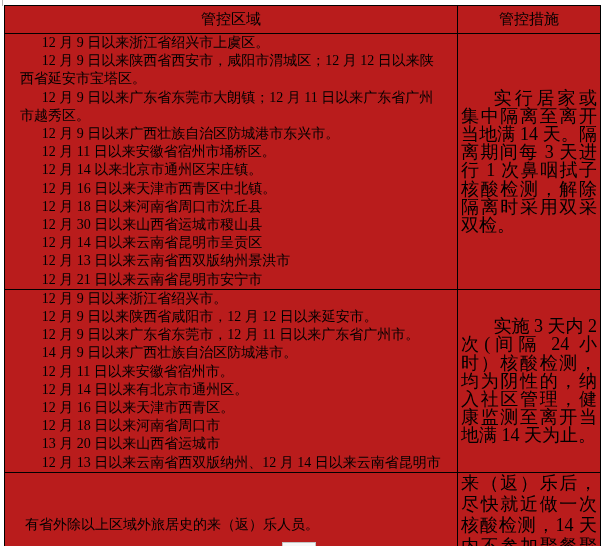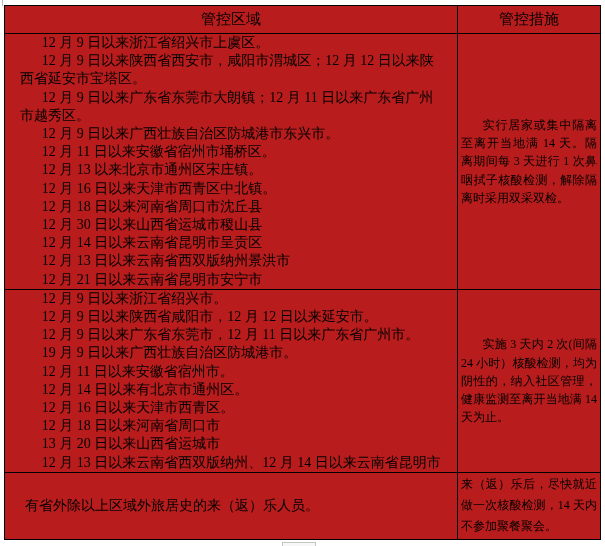--- a/index.html
+++ b/index.html
@@ -27,21 +27,21 @@
   td.r1{height:254px;}
   td.r2{height:181px;}
   td.r3{height:66px;}
   p.area-entry{
     margin:0;font-size:14px;line-height:18.2px;
     text-indent:1.55em;text-align:left;
   }
   p.area-entry.no-indent{text-indent:0;padding-left:5px;}
   td.measure-cell{vertical-align:middle;padding:0 3px;}
   p.measure-text{
-    margin:0;font-size:12px;line-height:18.2px;
+    margin:0;font-size:18px;line-height:18.2px;
     text-indent:1.8em;text-align:justify;text-justify:inter-ideograph;
   }
   p.measure-text.centered{
     text-indent:0;line-height:21px;
   }
   .corner-artifact{
     position:absolute;left:2px;top:0;width:1px;height:6px;
     background:#b8b8b8;
   }
   .bottom-artifact{
@@ -66,38 +66,38 @@
     </tr>
   </thead>
   <tbody>
     <tr>
       <td class="area-cell r1">
         <p class="area-entry">12 月 9 日以来浙江省绍兴市上虞区。</p>
         <p class="area-entry">12 月 9 日以来陕西省西安市，咸阳市渭城区；12 月 12 日以来陕西省延安市宝塔区。</p>
         <p class="area-entry">12 月 9 日以来广东省东莞市大朗镇；12 月 11 日以来广东省广州市越秀区。</p>
         <p class="area-entry">12 月 9 日以来广西壮族自治区防城港市东兴市。</p>
         <p class="area-entry">12 月 11 日以来安徽省宿州市埇桥区。</p>
-        <p class="area-entry">12 月 13 以来北京市通州区宋庄镇。</p>
+        <p class="area-entry">12 月 14 以来北京市通州区宋庄镇。</p>
         <p class="area-entry">12 月 16 日以来天津市西青区中北镇。</p>
         <p class="area-entry">12 月 18 日以来河南省周口市沈丘县</p>
         <p class="area-entry">12 月 30 日以来山西省运城市稷山县</p>
         <p class="area-entry">12 月 14 日以来云南省昆明市呈贡区</p>
         <p class="area-entry">12 月 13 日以来云南省西双版纳州景洪市</p>
         <p class="area-entry">12 月 21 日以来云南省昆明市安宁市</p>
       </td>
       <td class="measure-cell r1">
         <p class="measure-text">实行居家或集中隔离至离开当地满 14 天。隔离期间每 3 天进行 1 次鼻咽拭子核酸检测，解除隔离时采用双采双检。</p>
       </td>
     </tr>
     <tr>
       <td class="area-cell r2">
         <p class="area-entry">12 月 9 日以来浙江省绍兴市。</p>
         <p class="area-entry">12 月 9 日以来陕西省咸阳市，12 月 12 日以来延安市。</p>
         <p class="area-entry">12 月 9 日以来广东省东莞市，12 月 11 日以来广东省广州市。</p>
-        <p class="area-entry">19 月 9 日以来广西壮族自治区防城港市。</p>
+        <p class="area-entry">14 月 9 日以来广西壮族自治区防城港市。</p>
         <p class="area-entry">12 月 11 日以来安徽省宿州市。</p>
         <p class="area-entry">12 月 14 日以来有北京市通州区。</p>
         <p class="area-entry">12 月 16 日以来天津市西青区。</p>
         <p class="area-entry">12 月 18 日以来河南省周口市</p>
         <p class="area-entry">13 月 20 日以来山西省运城市</p>
         <p class="area-entry">12 月 13 日以来云南省西双版纳州、12 月 14 日以来云南省昆明市</p>
       </td>
       <td class="measure-cell r2">
         <p class="measure-text">实施 3 天内 2 次(间隔 24 小时）核酸检测，均为阴性的，纳入社区管理，健康监测至离开当地满 14 天为止。</p>
       </td>

